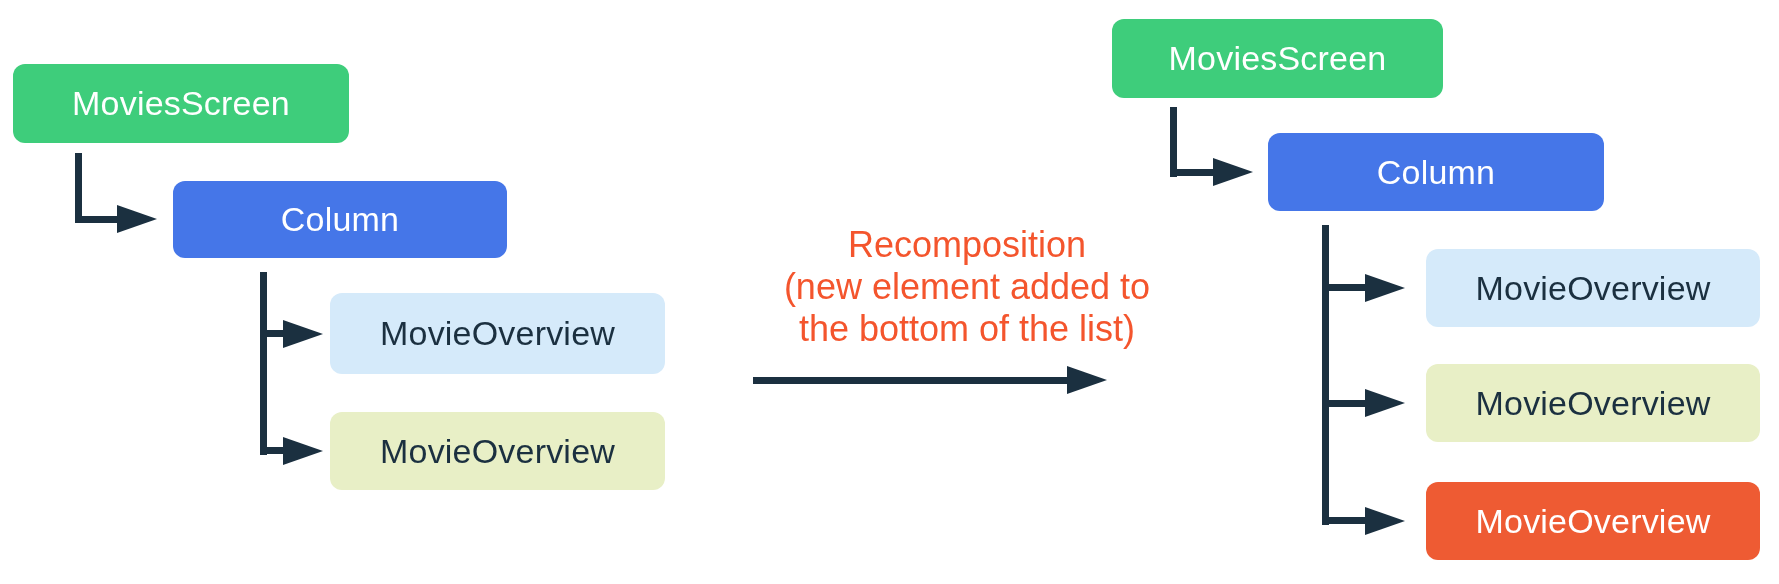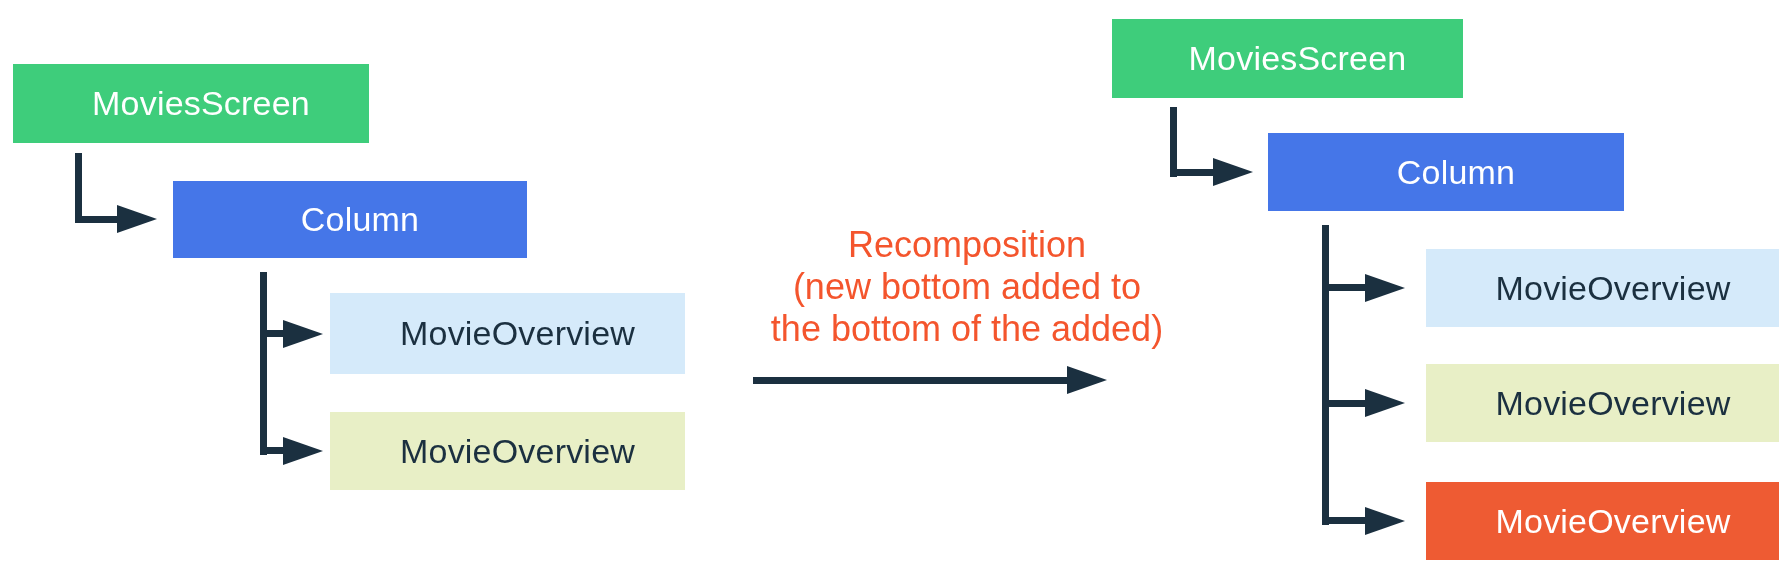--- a/index.html
+++ b/index.html
@@ -7,28 +7,27 @@
     position: relative;
     width: 1779px;
     height: 584px;
     background: #ffffff;
     font-family: "Liberation Sans", sans-serif;
     overflow: hidden;
   }
   .tree { position: absolute; inset: 0; }
   .node {
     position: absolute;
-    border-radius: 0;
+    border-radius: 12px;
     display: flex;
     align-items: center;
     justify-content: center;
     font-size: 34px;
     font-weight: 500;
     letter-spacing: 0.2px;
-    padding-left: 20px;
   }
   .node-label { white-space: nowrap; }
   .line { position: absolute; background: #1b3040; }
   .head {
     position: absolute;
     width: 0; height: 0;
     border-top: 14px solid transparent;
     border-bottom: 14px solid transparent;
     border-left: 40px solid #1b3040;
   }
@@ -105,22 +104,22 @@
       <span class="node-label">MovieOverview</span>
     </div>
     <div class="node n-l3" style="background-color: rgb(232, 239, 198); color: rgb(27, 48, 64);">
       <span class="node-label">MovieOverview</span>
     </div>
   </div>
 
   <div>
     <div class="annotation" style="color: rgb(244, 85, 45);">
       <div>Recomposition</div>
-      <div>(new bottom added to</div>
-      <div>the bottom of the added)</div>
+      <div>(new element added to</div>
+      <div>the bottom of the list)</div>
     </div>
     <div class="line m-ah" style="background-color: rgb(27, 48, 64);"></div>
     <div class="head m-aa" style="border-left-color: rgb(27, 48, 64);"></div>
   </div>
 
   <div class="tree">
     <div class="node n-r0" style="background-color: rgb(62, 205, 123); color: rgb(255, 255, 255);">
       <span class="node-label">MoviesScreen</span>
     </div>
 

